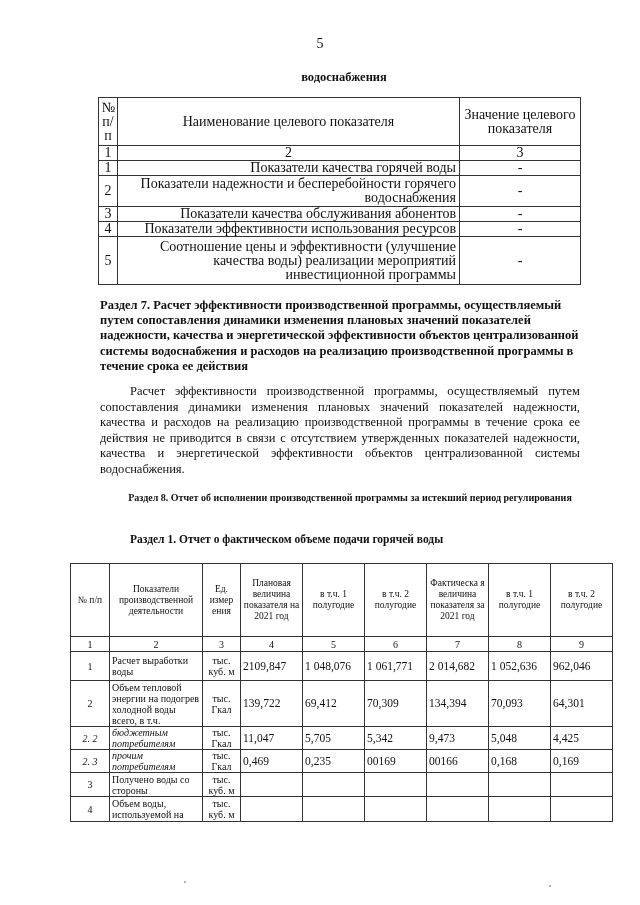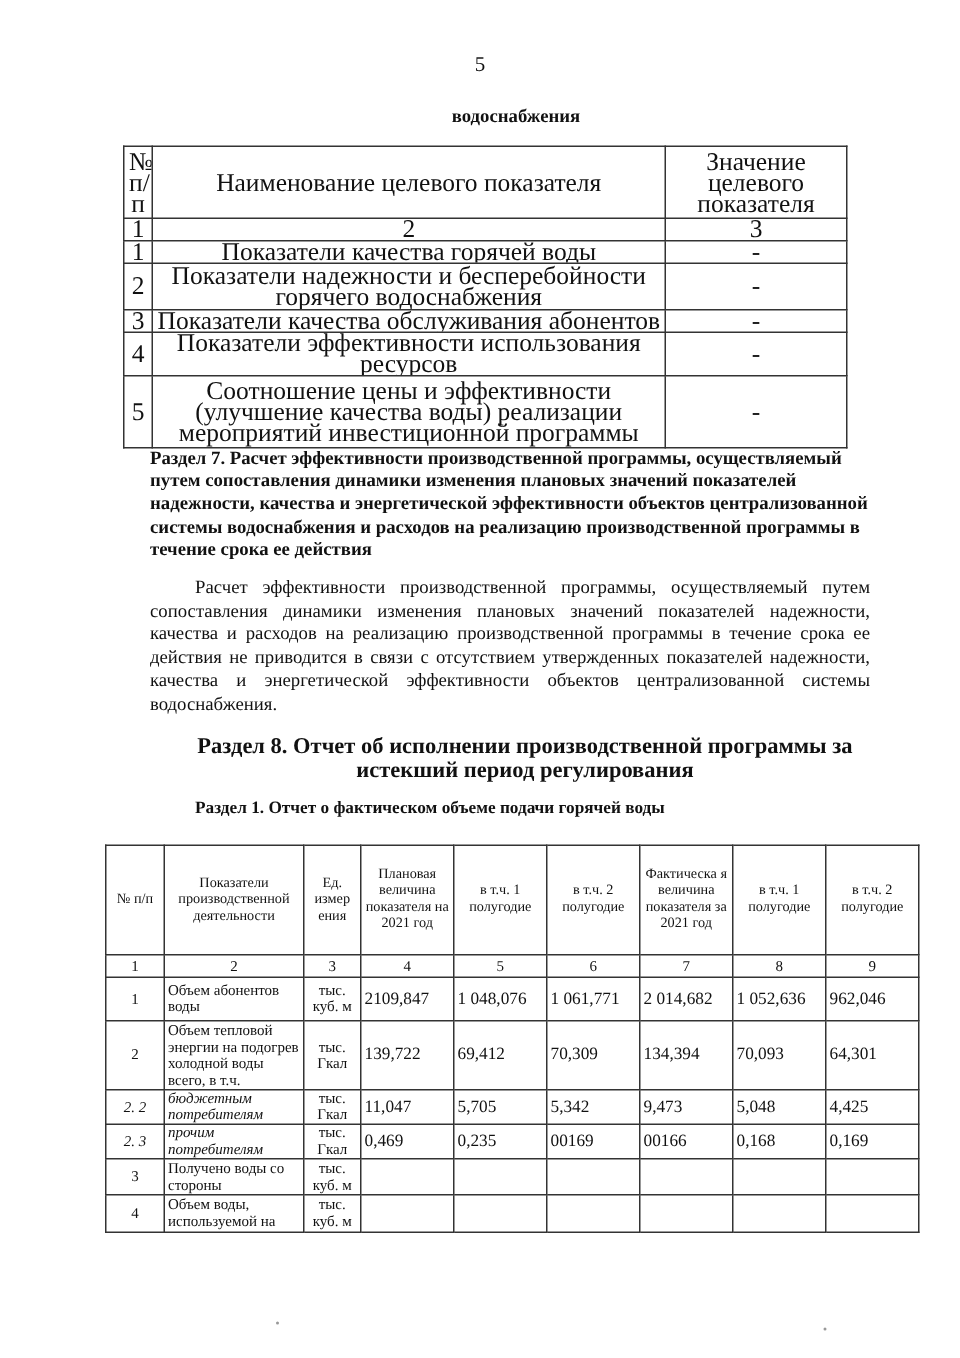--- a/index.html
+++ b/index.html
@@ -8,28 +8,28 @@
     font-family: "Liberation Serif", "DejaVu Serif", serif; color: #111;
   }
   .abs { position: absolute; }
   .page-num { top: 36px; left: 0; width: 640px; text-align: center; font-size: 14px; }
   .sub-heading { top: 70px; left: 0; width: 640px; text-align: center; font-size: 12.5px; font-weight: bold; margin-left: 24px; }
 
   table { border-collapse: collapse; table-layout: fixed; position: absolute; }
   td { border: 1px solid #333; padding: 0 3px; vertical-align: middle; overflow: hidden; }
 
   
-  #t1 { left: 82px; top: 97px; width: 482px; font-size: 17px; line-height: 14px; }
+  #t1 { left: 98px; top: 97px; width: 482px; font-size: 14px; line-height: 14px; }
   #t1 td.c { text-align: center; }
-  #t1 td.l { text-align: center; }
+  #t1 td.l { text-align: right; }
 
   .sec7 { top: 298px; left: 100px; width: 480px; text-align: left; font-weight: bold; font-size: 12.5px; line-height: 15.2px; }
   .para { top: 384px; left: 100px; width: 480px; font-size: 12.5px; line-height: 15.5px; text-align: justify; }
   .para .indent { display: inline-block; width: 30px; }
-  .sec8 { top: 490px; left: 110px; width: 480px; text-align: center; font-weight: bold; font-size: 15px; line-height: 16px; }
+  .sec8 { top: 490px; left: 110px; width: 480px; text-align: center; font-weight: bold; font-size: 10px; line-height: 16px; }
   .sec1 { top: 533px; left: 130px; font-weight: bold; font-size: 11.5px; }
 
   
   #t2 { left: 70px; top: 563px; width: 542px; font-size: 10px; line-height: 11px; }
   #t2 td { padding: 0 2px; }
   #t2 td.c { text-align: center; }
   #t2 td.l { text-align: left; }
   #t2 td.num { text-align: left; font-size: 11.5px; }
   #t2 td.it { font-style: italic; }
   #t2 tr.hdr td { height: 72px; font-size: 9.5px; line-height: 11px; }
@@ -123,21 +123,21 @@
     <td class="c">3</td>
     <td class="c">4</td>
     <td class="c">5</td>
     <td class="c">6</td>
     <td class="c">7</td>
     <td class="c">8</td>
     <td class="c">9</td>
   </tr>
   <tr style="height:29px">
     <td class="c">1</td>
-    <td class="l">Объем абонентов воды</td>
+    <td class="l">Расчет выработки воды</td>
     <td class="c">тыс. куб. м</td>
     <td class="num">2109,847</td>
     <td class="num">1 048,076</td>
     <td class="num">1 061,771</td>
     <td class="num">2 014,682</td>
     <td class="num">1 052,636</td>
     <td class="num">962,046</td>
   </tr>
   <tr style="height:46px">
     <td class="c">2</td>

